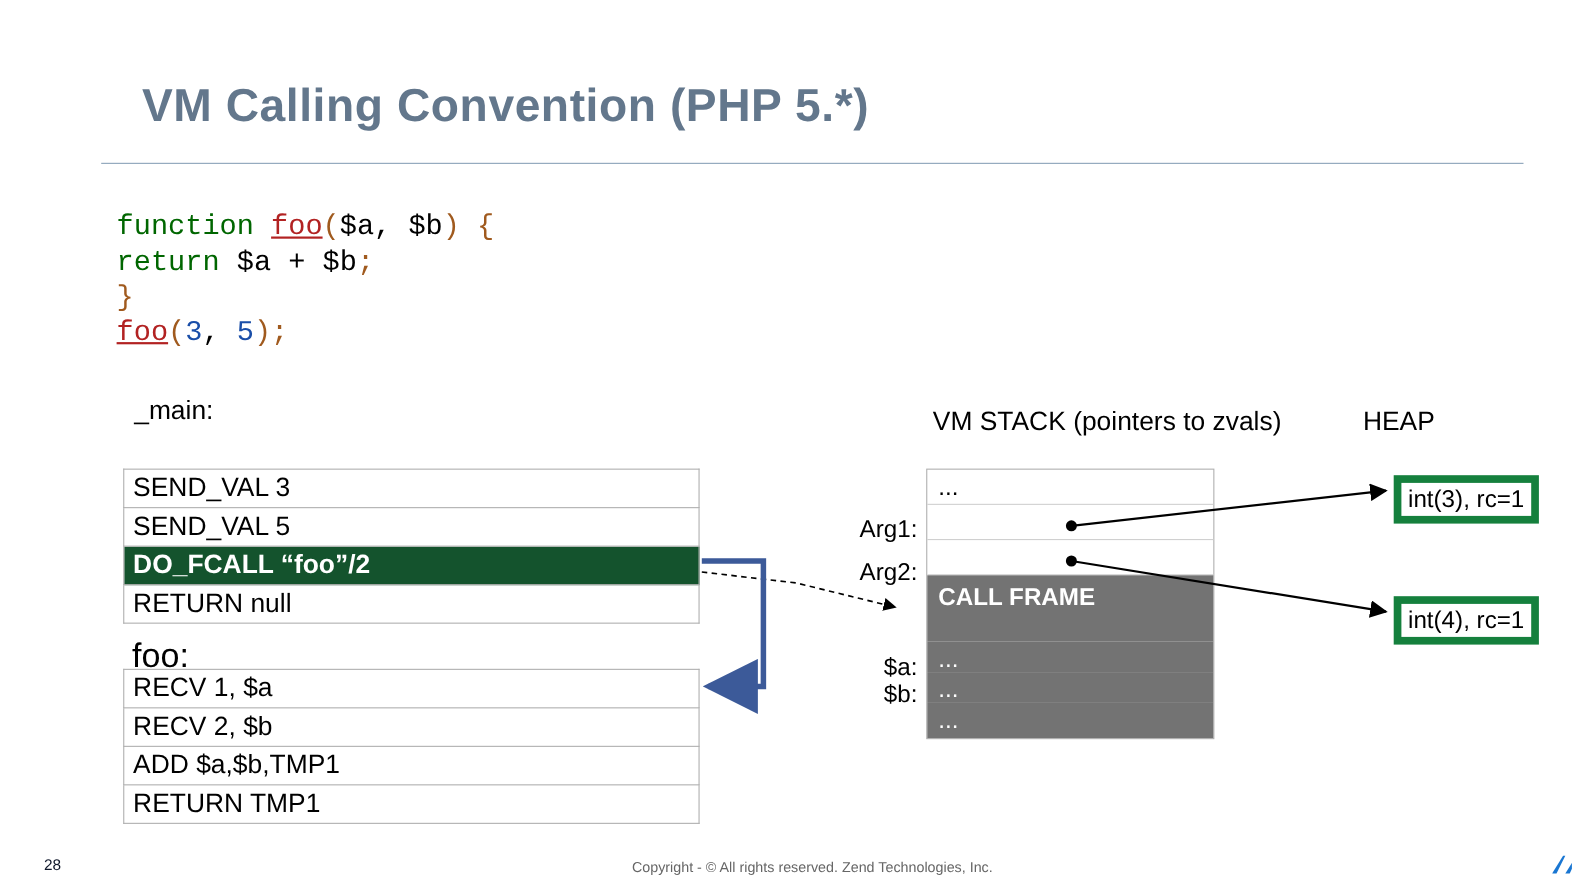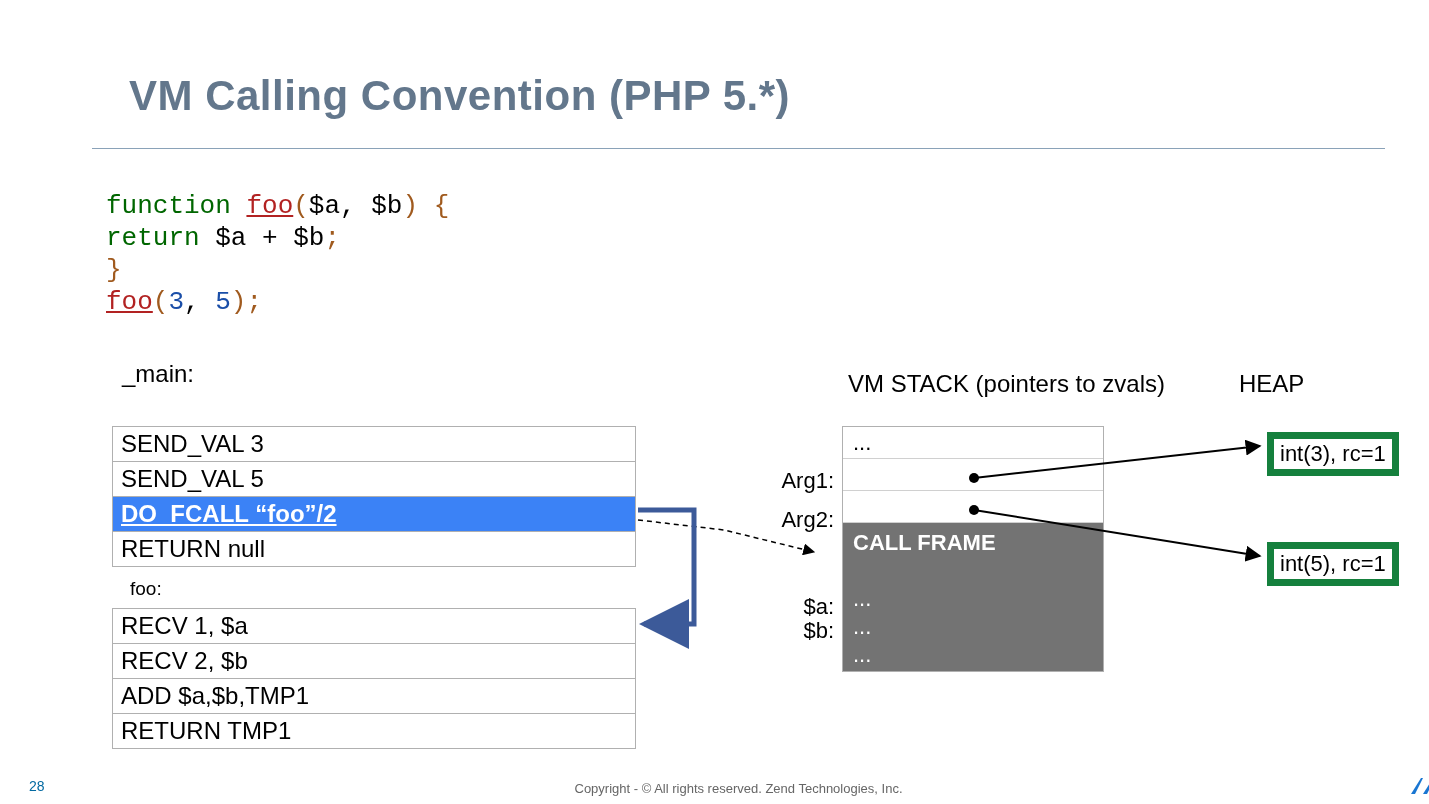--- a/index.html
+++ b/index.html
@@ -5,37 +5,37 @@
   html, body { margin: 0; padding: 0; width: 1429px; height: 804px; background: #fff; font-family: Arial, Helvetica, sans-serif; color: #000; overflow: hidden; }
   .slide { position: relative; width: 1429px; height: 804px; margin-left: 24px; }
   .title { position: absolute; left: 105px; top: 72px; font-size: 42px; font-weight: bold; color: #63778c; letter-spacing: 0.5px; }
   .rule { position: absolute; left: 68px; top: 148px; width: 1293px; border-top: 1px solid #8aa2b8; }
   .code { position: absolute; left: 82px; top: 190px; font-family: "Courier New", Courier, monospace; font-size: 26px; line-height: 32px; }
   .kw { color: #006600; }
   .fn { color: #b22222; text-decoration: underline; }
   .punct { color: #a05a1e; }
   .num { color: #1a4ea8; }
   .label-main { position: absolute; left: 98px; top: 360px; font-size: 24px; }
-  .label-foo  { position: absolute; left: 106px; top: 578px; font-size: 19px; text-align: center; }
+  .label-foo  { position: absolute; left: 96px; top: 578px; font-size: 31px; text-align: center; }
   .tbl { position: absolute; border-collapse: collapse; font-size: 24px; }
   .tbl td { border: 1px solid #b0b0b0; padding: 3px 8px; height: 28px; }
   #tbl-main { left: 88px; top: 426px; width: 524px; }
   #tbl-foo  { left: 88px; top: 608px; width: 524px; }
-  .hl { background: #3b82f6; color: #fff; font-weight: bold; text-decoration: underline; }
+  .hl { background: #14532d; color: #fff; font-weight: bold; }
   .vm-title { position: absolute; left: 824px; top: 370px; font-size: 24px; }
   .heap-title { position: absolute; left: 1215px; top: 370px; font-size: 24px; }
   .vmstack { position: absolute; left: 818px; top: 426px; width: 260px; border: 1px solid #b0b0b0; }
   .vmstack .cell { height: 32px; border-bottom: 1px solid #d0d0d0; padding: 2px 10px; font-size: 22px; box-sizing: border-box; line-height: 28px; }
   .vmstack .cell:last-child { border-bottom: none; }
   .vmstack .callframe { background: #737373; color: #fff; border: none; }
   .vmstack .cf-title { font-weight: bold; font-size: 22px; padding: 6px 10px; }
   .rowlabel { position: absolute; font-size: 22px; text-align: right; width: 70px; }
   .heapbox { position: absolute; border: 7px solid #15803d; padding: 2px 6px; font-size: 22px; background: #fff; }
   svg.arrows { position: absolute; left: 0; top: 0; width: 1429px; height: 804px; pointer-events: none; }
-  .pagenum { position: absolute; left: 5px; bottom: 10px; font-size: 14px; color: #0369a1; text-align: right; }
+  .pagenum { position: absolute; left: 16px; bottom: 10px; font-size: 14px; color: #0f172a; text-align: right; }
   .copyright { position: absolute; left: 0; bottom: 8px; width: 1429px; text-align: center; font-size: 13px; color: #666; }
   .logo { position: absolute; right: 16px; bottom: 8px; width: 26px; height: 20px; }
 </style>
 </head>
 <body>
 
 <div class="slide">
   <div class="title">VM Calling Convention (PHP 5.*)</div>
   <div class="rule"></div>
 
@@ -102,21 +102,21 @@
     <div class="cell">...</div>
     <div class="cell"></div>
     <div class="cell"></div>
     <div class="cell callframe cf-title" style="height:60px;">CALL FRAME</div>
     <div class="cell callframe" style="height:28px;">...</div>
     <div class="cell callframe" style="height:28px;">...</div>
     <div class="cell callframe" style="height:32px;">...</div>
   </div>
 
   <div class="heapbox" style="left:1243px; top:432px;">int(3), rc=1</div>
-  <div class="heapbox" style="left:1243px; top:542px;">int(5), rc=1</div>
+  <div class="heapbox" style="left:1243px; top:542px;">int(4), rc=1</div>
 
   <svg class="arrows">
     <defs>
       <marker id="ah" viewBox="0 0 10 10" refX="9" refY="5" markerWidth="8" markerHeight="8" orient="auto-start-reverse">
         <path d="M 0 0 L 10 5 L 0 10 z" fill="#000"></path>
       </marker>
       <marker id="ahblue" viewBox="0 0 10 10" refX="9" refY="5" markerWidth="10" markerHeight="10" orient="auto-start-reverse">
         <path d="M 0 0 L 10 5 L 0 10 z" fill="#3c5a99"></path>
       </marker>
     </defs>

